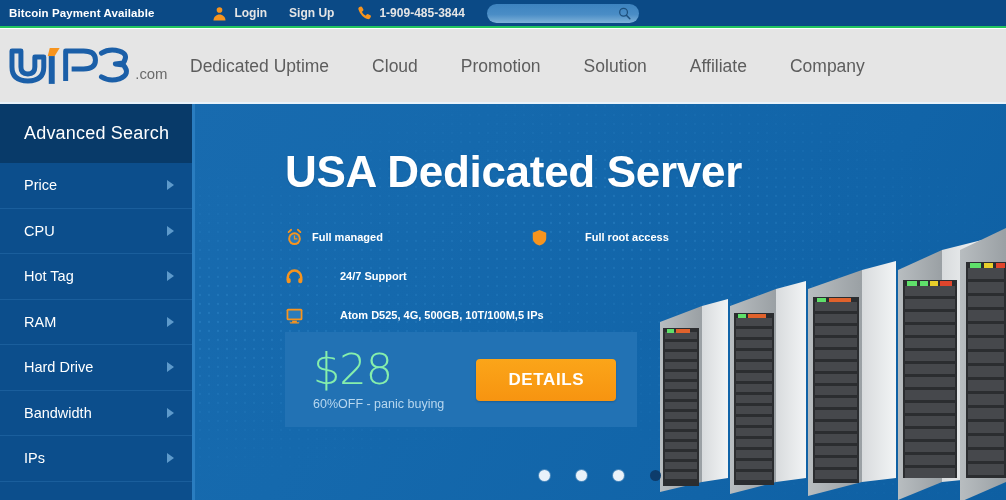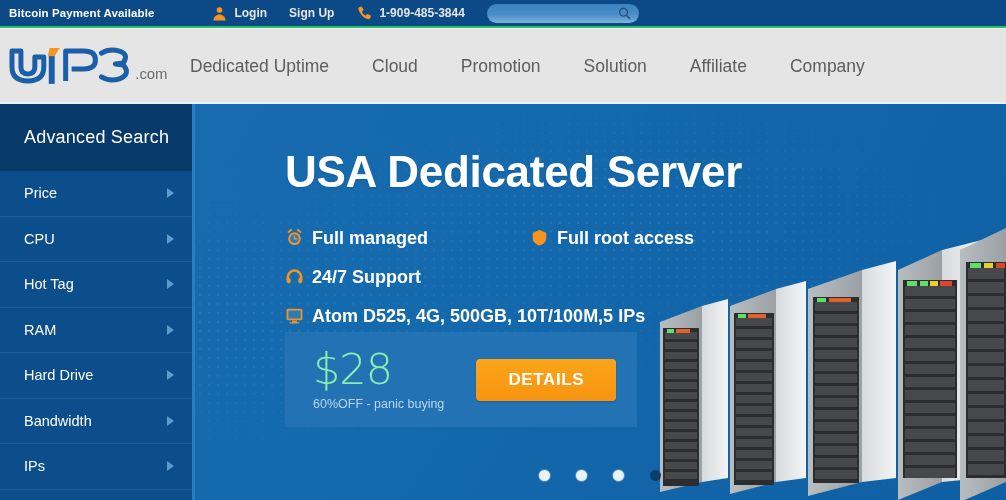--- a/index.html
+++ b/index.html
@@ -88,23 +88,23 @@
     color:#ffffff; font-size:44px; font-weight:bold;
     letter-spacing:-.3px; white-space:nowrap;
     text-shadow:0 1px 2px rgba(0,0,0,.12);
     line-height:1;
   }
 
   
   .features { position:absolute; left:92px; top:124px; width:420px; }
   .frow { display:flex; align-items:center; margin-bottom:20px; }
   .fcell { display:flex; align-items:center; width:245px; flex:none; }
-  .fcell.right { width:auto; }
+  .fcell.right { width:auto;gap:28px; }
   .ficon { width:19px; height:19px; margin-right:8px; flex:none; display:block; }
-  .ftext { color:#ffffff; font-size:18px; font-weight:bold; white-space:nowrap; line-height:1; }
+  .ftext { color:#ffffff; font-size:11px; font-weight:bold; white-space:nowrap; line-height:1; }
 
   
   .pricebox {
     position:absolute; left:92px; top:228px;
     width:352px; height:95px;
     background:#2272b4;
     display:flex; align-items:center;
   }
   .price-left { padding-left:28px; }
   .price-amt {
@@ -143,21 +143,21 @@
     width:370px; height:290px;
   }
 
   
   .sidebar {
     position:absolute; left:0; top:104px; width:195px; height:396px;
     background:#0c4e8c;
     border-right:3px solid #2a7dc0;
   }
   .sb-head {
-    height:67px; background:#083a69;
+    height:59px; background:#083a69;
     display:flex; align-items:center; padding-left:24px;
     color:#ffffff; font-size:18px; font-weight:400;
     letter-spacing:.2px;
   }
   .sb-item {
     height:45.5px; display:flex; align-items:center;
     padding:0 18px 0 24px;
     border-bottom:1px solid #1a5e9c;
     border-top:1px solid #0a4madeup;
     color:#ffffff; font-size:14.5px; cursor:pointer;

